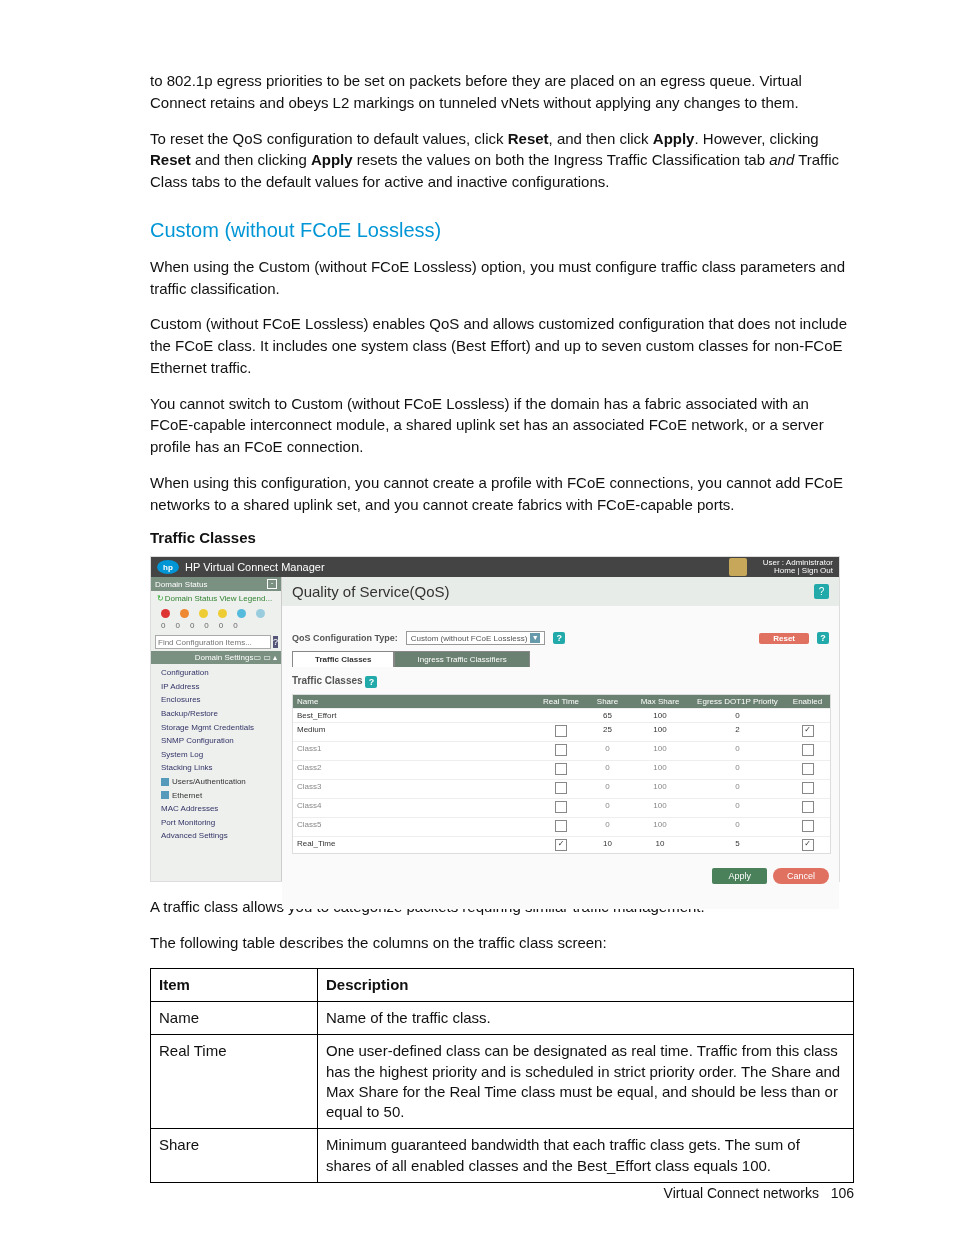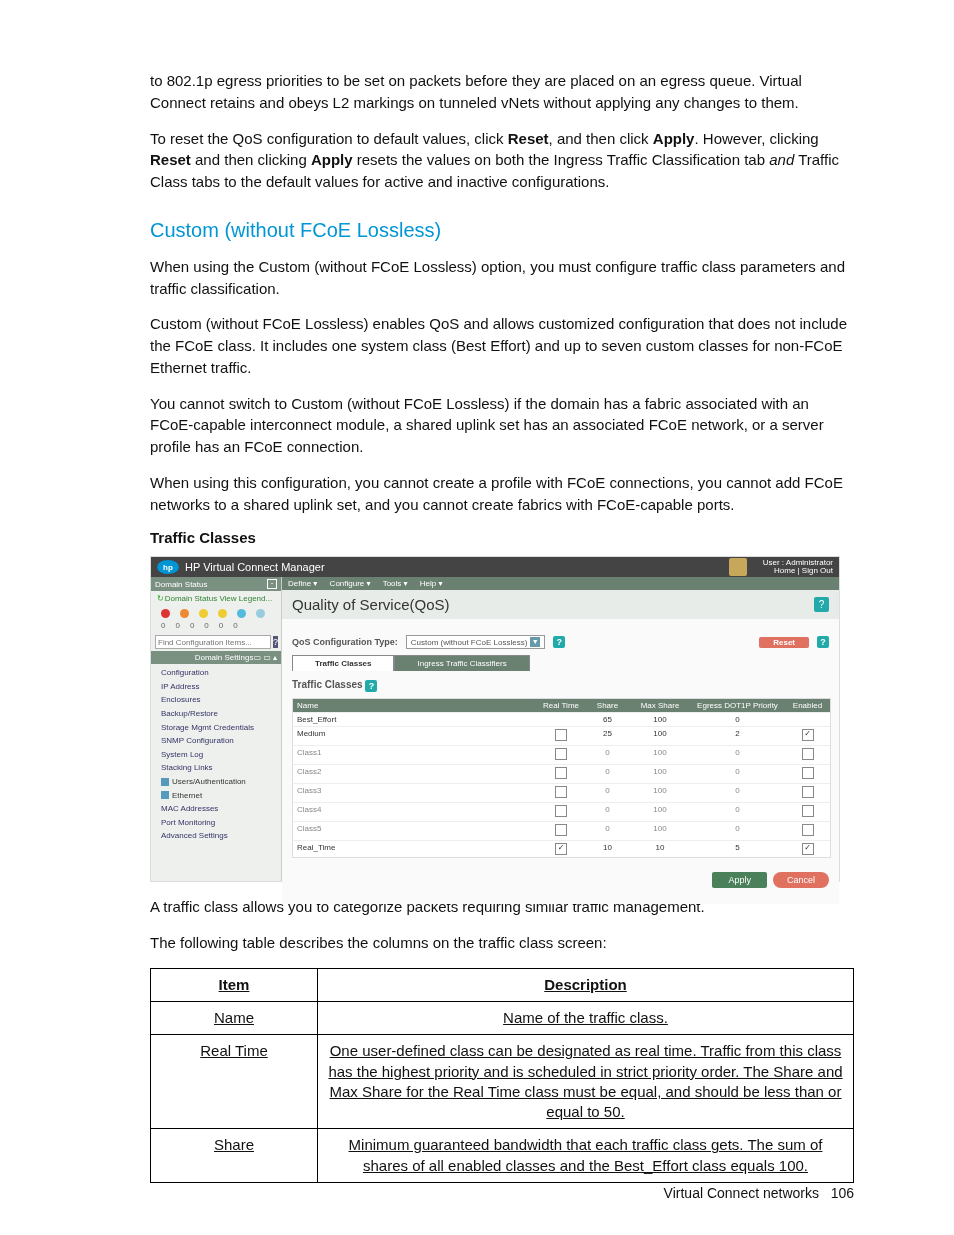--- a/index.html
+++ b/index.html
@@ -65,21 +65,21 @@
   .ss-find .q{width:12px;height:12px;background:#557;color:#fff;font-size:9px;text-align:center;line-height:12px;}
   .ss-dset{background:#7a9080;color:#fff;font-size:8px;padding:2px 4px;display:flex;justify-content:flex-end;align-items:center;}
   .ss-nav{padding:2px 0 2px 10px;font-size:8px;color:#336;line-height:1.7;}
   .ss-nav .grp{color:#333;}
   .ss-nav .grp::before{content:"";display:inline-block;width:8px;height:8px;background:#59b;margin-right:3px;vertical-align:middle;}
   .ss-main{flex:1;display:flex;flex-direction:column;}
   .ss-menu{background:#6a8070;color:#fff;font-size:8px;padding:2px 6px;}
   .ss-menu span{margin-right:10px;}
   .ss-title{font-size:15px;color:#333;padding:6px 10px;background:#e8ece8;display:flex;justify-content:space-between;align-items:center;}
   .ss-help{width:15px;height:15px;background:#2aa;color:#fff;font-size:10px;border-radius:2px;text-align:center;line-height:15px;}
-  .ss-content{flex:1;padding:16px 10px;background:#fafafa;}
+  .ss-content{flex:1;padding:25px 10px;background:#fafafa;}
   .ss-cfg{display:flex;align-items:center;gap:8px;font-size:9px;font-weight:bold;margin-bottom:6px;}
   .ss-dd{border:1px solid #999;background:#fff;padding:1px 4px;font-weight:normal;font-size:8px;display:flex;align-items:center;gap:3px;}
   .ss-dd .arrow{background:#69a;color:#fff;width:10px;height:10px;font-size:7px;text-align:center;line-height:10px;}
   .ss-info{width:12px;height:12px;background:#2aa;color:#fff;font-size:9px;border-radius:2px;text-align:center;line-height:12px;}
   .ss-reset{background:#e07060;color:#fff;padding:1px 14px;border-radius:2px;font-size:8px;}
   .ss-tabs{display:flex;gap:0;margin-bottom:8px;}
   .ss-tab{padding:3px 22px;font-size:8px;border:1px solid #888;border-bottom:none;}
   .ss-tab.active{background:#fff;font-weight:bold;color:#333;}
   .ss-tab.inactive{background:#6a8070;color:#fff;}
   .ss-tc-label{font-weight:bold;font-size:10px;margin:2px 0 6px;}
@@ -88,21 +88,21 @@
   .ss-thead div,.ss-row div{padding:2px 4px;box-sizing:border-box;}
   .c-name{flex:3.5;} .c-rt{width:48px;text-align:center;} .c-sh{width:45px;text-align:center;}
   .c-ms{width:60px;text-align:center;} .c-eg{width:95px;text-align:center;} .c-en{width:45px;text-align:center;}
   .ss-row{display:flex;border-top:1px solid #eee;color:#888;}
   .ss-row.dark{color:#333;}
   .cb{display:inline-block;width:10px;height:10px;border:1px solid #888;background:#fff;line-height:8px;font-size:8px;text-align:center;}
   .ss-btns{display:flex;justify-content:flex-end;gap:6px;margin-top:14px;}
   .btn-apply{background:#4a805a;color:#fff;padding:3px 16px;border-radius:2px;font-size:9px;}
   .btn-cancel{background:#e07060;color:#fff;padding:3px 14px;border-radius:8px;font-size:9px;}
   table.desc{width:100%;border-collapse:collapse;font-size:15px;}
-  table.desc th, table.desc td{border:1px solid #000;padding:6px 8px;text-align:center;vertical-align:top;line-height:1.35;text-decoration:underline;}
+  table.desc th, table.desc td{border:1px solid #000;padding:6px 8px;text-align:left;vertical-align:top;line-height:1.35;}
   table.desc th{font-weight:bold;}
   .footer{position:absolute;bottom:34px;right:100px;font-size:14px;}
 </style>
 </head>
 <body>
 
 <div class="page">
 
   <p>to 802.1p egress priorities to be set on packets before they are placed on an egress queue. Virtual Connect retains and obeys L2 markings on tunneled vNets without applying any changes to them.</p>
 
@@ -174,26 +174,20 @@
           <div>System Log</div>
           <div>Stacking Links</div>
           <div class="grp">Users/Authentication</div>
           <div class="grp">Ethernet</div>
           <div>MAC Addresses</div>
           <div>Port Monitoring</div>
           <div>Advanced Settings</div>
         </div>
       </div>
       <div class="ss-main">
-        <div class="ss-menu">
-          <span>Define ▾</span>
-          <span>Configure ▾</span>
-          <span>Tools ▾</span>
-          <span>Help ▾</span>
-        </div>
         <div class="ss-title">
           <span>Quality of Service(QoS)</span>
           <span class="ss-help">?</span>
         </div>
         <div class="ss-content">
           <div class="ss-cfg">
             <span>QoS Configuration Type:</span>
             <span class="ss-dd">
               <span>Custom (without FCoE Lossless)</span>
               <span class="arrow">▼</span>

